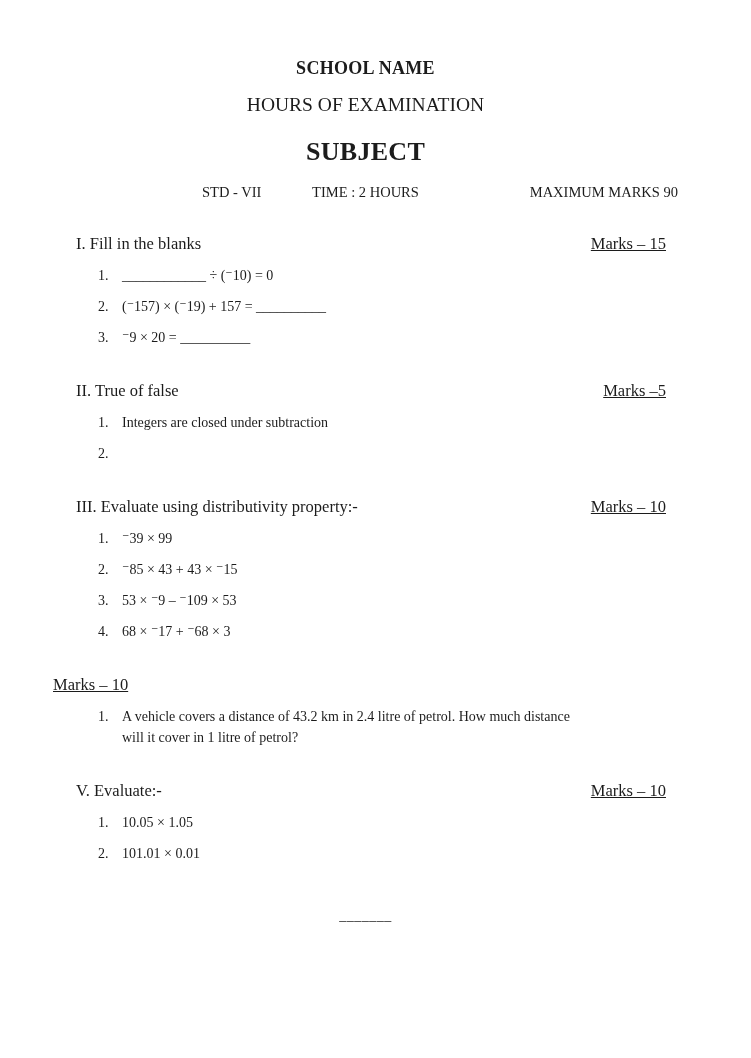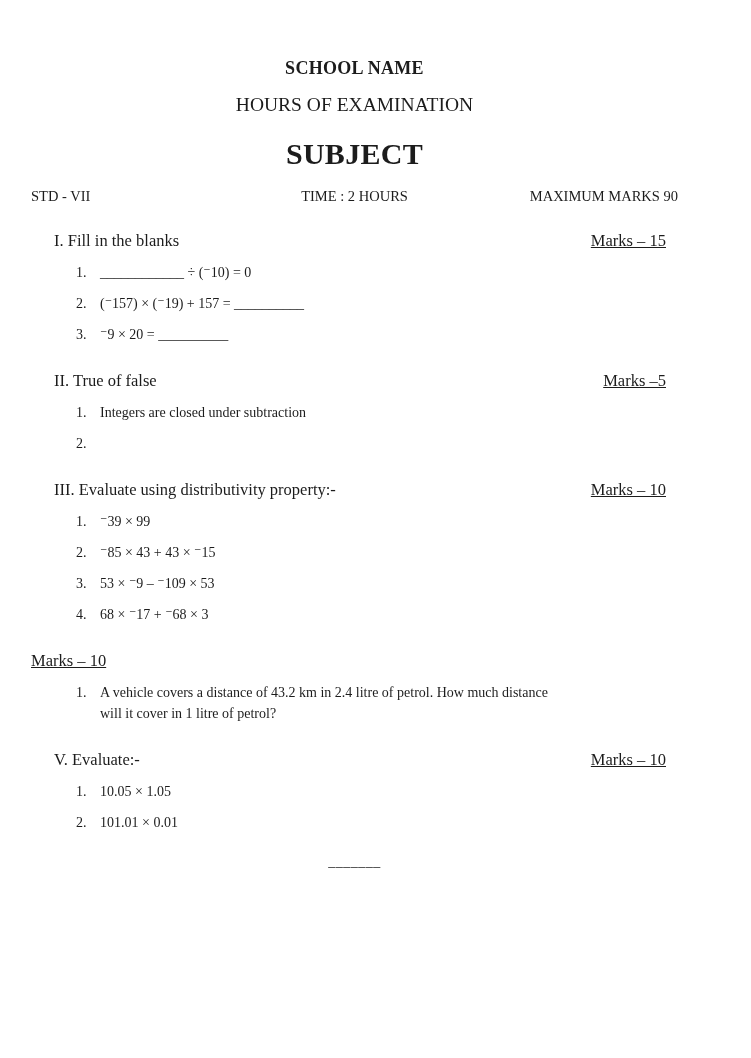--- a/index.html
+++ b/index.html
@@ -5,53 +5,53 @@
   * { box-sizing: border-box; margin: 0; padding: 0; }
   html, body { background: #ffffff; }
   body {
     width: 751px; height: 1058px;
     font-family: "Liberation Serif", "DejaVu Serif", serif;
     color: #1c1c1c;
     overflow: hidden;
   }
   .page {
     width: 751px; height: 802px;
-    padding: 58px 73px 0 31px;
+    padding: 58px 73px 0 53px;
     background: #ffffff;
   }
   .school {
     text-align: center;
     font-size: 18px;
     font-weight: bold;
     letter-spacing: 0.3px;
   }
   .exam {
     text-align: center;
     font-size: 19.5px;
     margin-top: 15px;
   }
   .subject {
     text-align: center;
-    font-size: 30px;
+    font-size: 26px;
     font-weight: bold;
     margin-top: 21px;
     letter-spacing: 0.3px;
   }
   .meta {
     display: flex;
     margin-top: 17px;
     font-size: 14.5px;
   }
   .meta span { flex: 1; white-space: nowrap; }
-  .meta-left   { text-align: left; }
+  .meta-left   { text-align: right; }
   .meta-center { text-align: center; }
   .meta-right  { text-align: right; }
 
   .sections { margin-top: 8px; }
-  .section { margin-top: 25px; }
+  .section { margin-top: 32px; }
   .heading-row {
     display: flex;
     justify-content: space-between;
     align-items: baseline;
     line-height: 22px;
     font-size: 16.5px;
   }
   .sec-title { padding-left: 23px; }
   .sec-marks { padding-right: 12px; white-space: nowrap; text-decoration: underline; }
 
@@ -65,21 +65,21 @@
   .item-num {
     width: 24px;
     margin-left: 45px;
     flex: 0 0 auto;
   }
   .item-text {
     max-width: 470px;
     white-space: pre-wrap;
   }
   .footer-line {
-    margin-top: 21px;
+    margin-top: 44px;
     text-align: center;
     font-size: 14px;
     letter-spacing: 0.5px;
   }
 </style>
 </head>
 <body>
 
 <div class="page">
   <div class="school">SCHOOL NAME</div>

